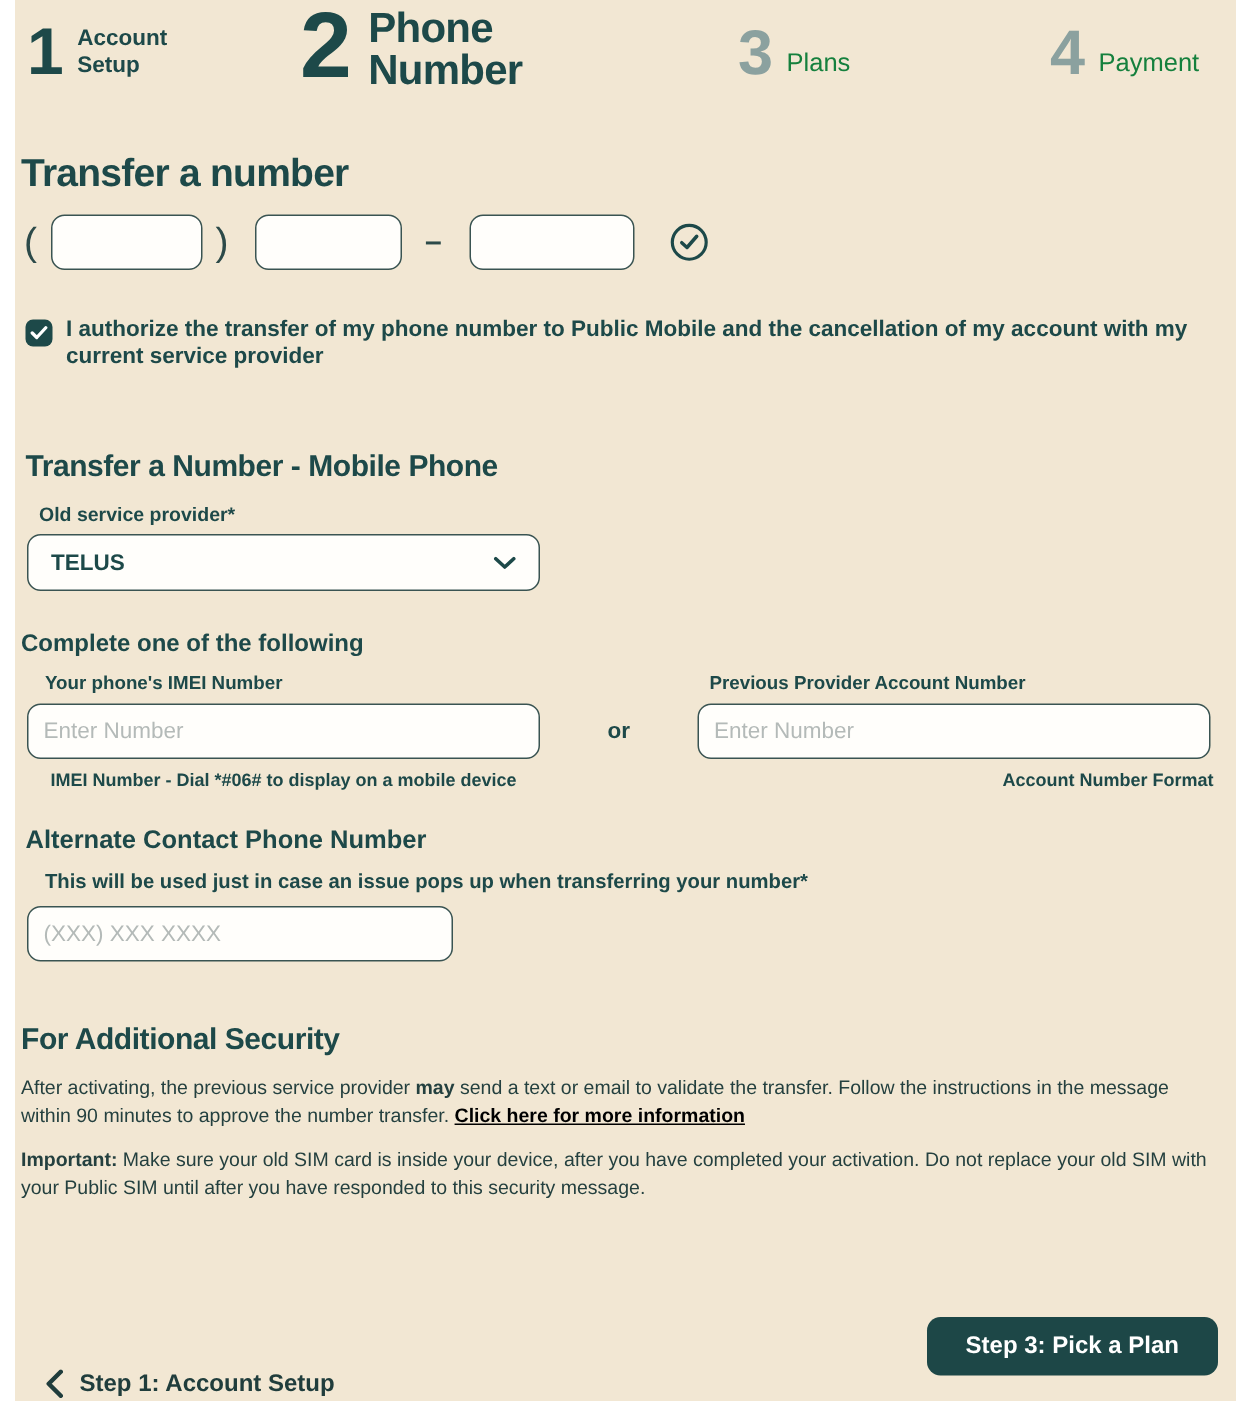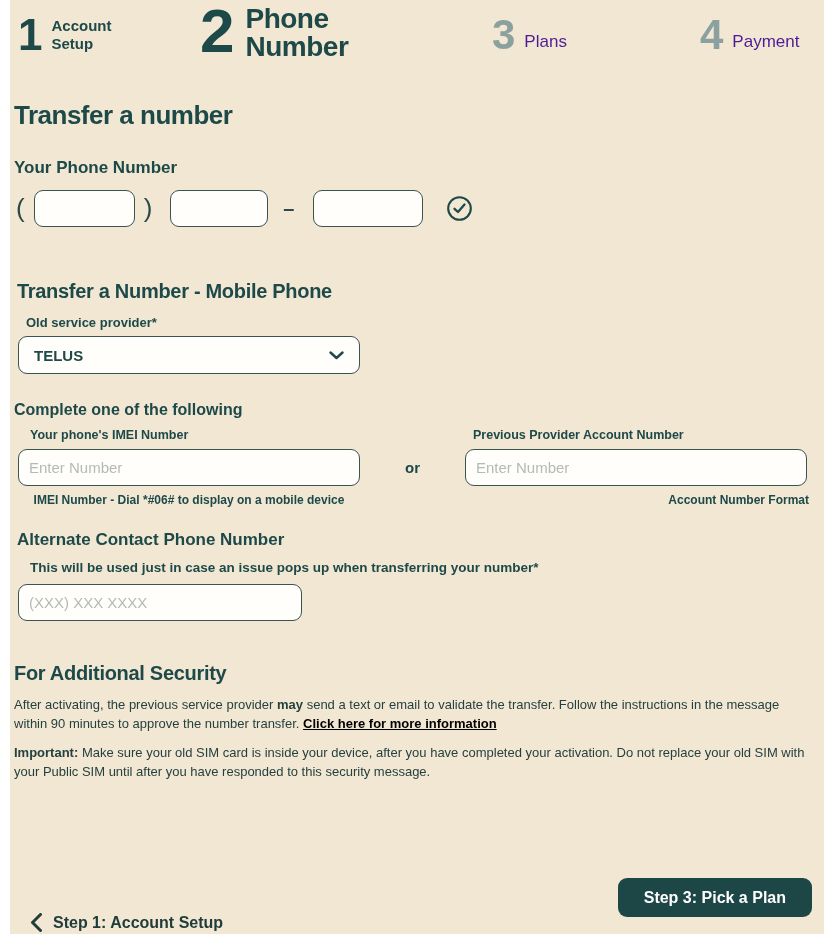--- a/index.html
+++ b/index.html
@@ -14,21 +14,21 @@
   .step-1 { left:8px; top:14px; gap:10px; }
   .step-1 .num { font-size:44px; font-weight:700; line-height:42px; letter-spacing:-1px; }
   .step-1 .lbl { font-size:15px; font-weight:700; line-height:18px; padding-top:3px; }
   .step-2 { left:190px; top:0px; gap:13px; }
   .step-2 .num { font-size:62px; font-weight:800; line-height:62px; letter-spacing:-2px; }
   .step-2 .lbl { font-size:28px; font-weight:800; line-height:28px; padding-top:5px; letter-spacing:-0.5px; }
   .step-3, .step-4 { top:16px; gap:9px; align-items:flex-end; }
   .step-3 { left:482px; }
   .step-4 { left:690px; }
   .step-3 .num, .step-4 .num { font-size:42px; font-weight:700; line-height:38px; color:#8ba19f; }
-  .step-3 .lbl, .step-4 .lbl { font-size:17px; font-weight:400; color:#4c1d95; padding-bottom:2px; }
+  .step-3 .lbl, .step-4 .lbl { font-size:17px; font-weight:400; color:#15803d; padding-bottom:2px; }
 
   
   .title-row { display:flex; justify-content:space-between; align-items:flex-end; padding:0 15px 0 4px; margin-top:12px; }
   .page-title { font-size:26px; font-weight:800; letter-spacing:-0.5px; }
   .create-link { font-size:15px; font-weight:600; color:#1d4949; text-decoration:underline; cursor:pointer; }
 
   
   .sub-heading { font-size:17px; font-weight:800; padding-left:4px; margin-top:27px; }
   .phone-row { display:flex; align-items:center; margin-top:12px; padding-left:6px; }
   .paren { font-size:26px; font-weight:400; color:#2c4a49; }
@@ -109,37 +109,44 @@
       <div class="lbl">Payment</div>
     </div>
   </div>
 
   
   <div class="title-row">
     <div class="page-title">Transfer a number</div>
   </div>
 
   
-  <div class="sub-heading">Your Phone Number</div>
   <div class="phone-row">
     <span class="paren">(</span>
     <input class="tb in-area" type="text" style="">
     <span class="paren">)</span>
     <input class="tb in-prefix" type="text" style="">
     <span class="dash">–</span>
     <input class="tb in-line" type="text" style="">
     <span class="valid-icon">
       <svg width="27" height="27" viewBox="0 0 27 27" fill="none">
         <circle cx="13.5" cy="13.5" r="11.3" stroke="#1d4949" stroke-width="2.1"></circle>
         <path d="M8.5 13.8 L12 17 L18.5 9.5" stroke="#1d4949" stroke-width="2.3" fill="none" stroke-linecap="round" stroke-linejoin="round"></path>
       </svg>
     </span>
   </div>
 
   
+  <div class="auth-row">
+    <div class="checkbox">
+      <svg width="12" height="10" viewBox="0 0 12 10">
+        <path d="M1.5 5 L4.5 8 L10.5 1.5" stroke="#ffffff" stroke-width="2.2" fill="none" stroke-linecap="round" stroke-linejoin="round"></path>
+      </svg>
+    </div>
+    <div class="auth-label">I authorize the transfer of my phone number to Public Mobile and the cancellation of my account with my current service provider</div>
+  </div>
 
   
   <div class="h-transfer">Transfer a Number - Mobile Phone</div>
   <div class="field-label">Old service provider*</div>
   <div class="select">
     <span>TELUS</span>
     <svg width="15" height="9" viewBox="0 0 15 9">
       <path d="M1.5 1.5 L7.5 7 L13.5 1.5" stroke="#1d4949" stroke-width="2.4" fill="none" stroke-linecap="round" stroke-linejoin="round"></path>
     </svg>
   </div>

